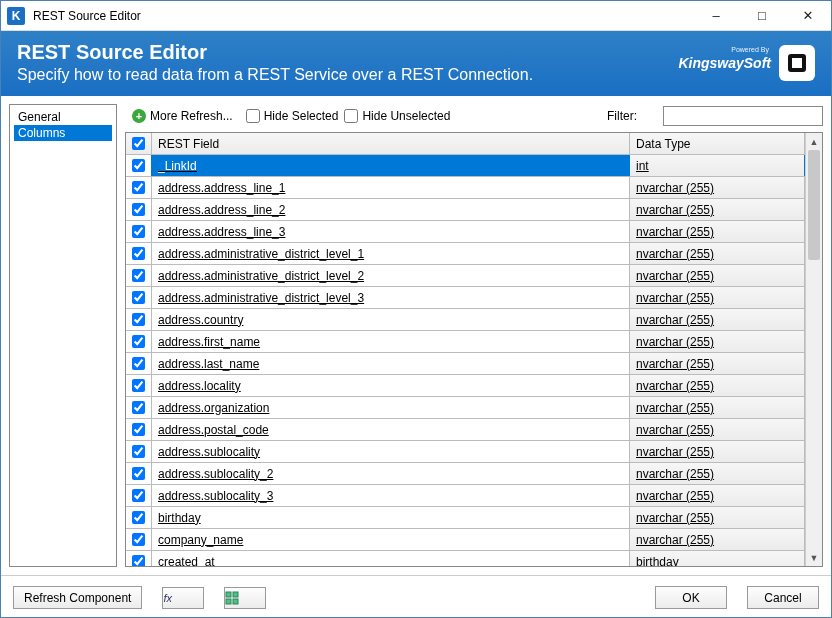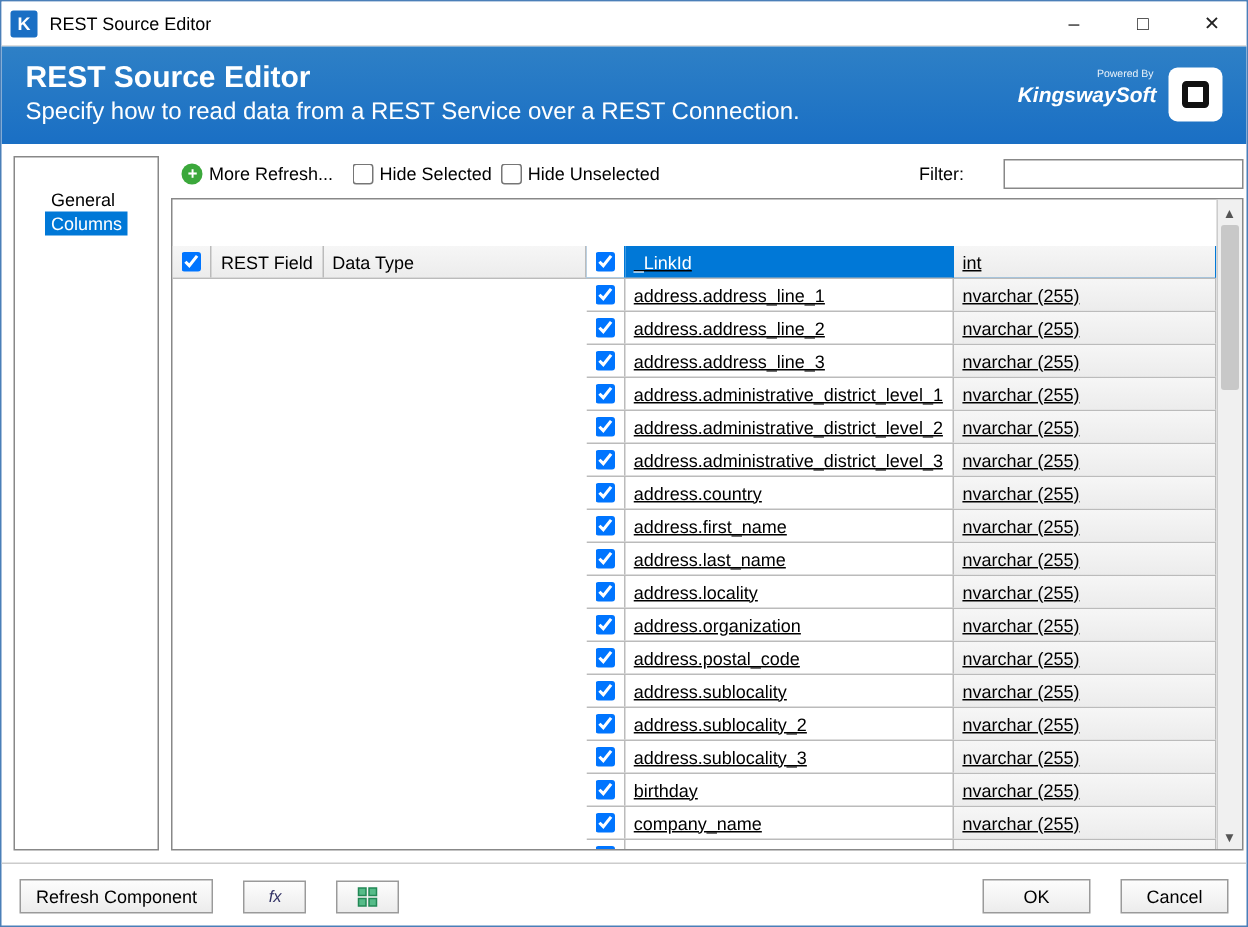--- a/index.html
+++ b/index.html
@@ -79,21 +79,21 @@
     height: 480px;
     border-bottom: 1px solid #ccc;
   }
 
   
   .leftnav {
     width: 108px;
     border: 1px solid #888;
     margin: 8px 4px 8px 8px;
     background: #fff;
-    padding: 20px;
+    padding: 4px;
   }
   .leftnav .navitem {
     padding: 1px 4px;
     font-size: 12px;
     cursor: default;
   }
   .leftnav .navitem.sel {
     background: #0078d7;
     color: #fff;
   }
@@ -145,21 +145,21 @@
   .grid-wrap {
     flex: 1;
     border: 1px solid #888;
     display: flex;
     overflow: hidden;
     position: relative;
   }
   .grid {
     flex: 1;
     overflow: hidden;
-    display: flex; flex-direction: row; margin-top: 31px;
+    display: flex; flex-direction: column;
   }
   .grid-header, .grid-row {
     display: flex;
     align-items: stretch;
     height: 22px;
     border-bottom: 1px solid #bbb;
   }
   .grid-header .cell, .grid-row .cell {
     display: flex; align-items: center;
     padding: 0 6px;
@@ -229,21 +229,21 @@
     border: 1px solid #9a9a9a;
     background: linear-gradient(#fdfdfd, #ececec);
     font-family: inherit; font-size: 12px;
     padding: 0 10px;
     cursor: default;
   }
   .iconbtn {
     width: 42px; height: 22px;
     border: 1px solid #9a9a9a;
     background: linear-gradient(#fdfdfd, #ececec);
-    display: flex; align-items: center; justify-content: center;
+    display: flex; align-items: center; justify-content: flex-start;
     font-size: 11px; font-style: italic; color: #336;
   }
   .footer .spacer { flex: 1; }
 </style>
 </head>
 <body>
 
 <div class="titlebar">
   <div class="app-icon">K</div>
   <div class="title">REST Source Editor</div>

